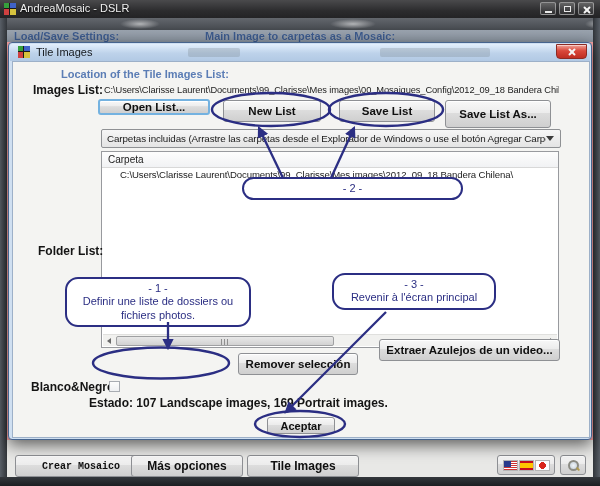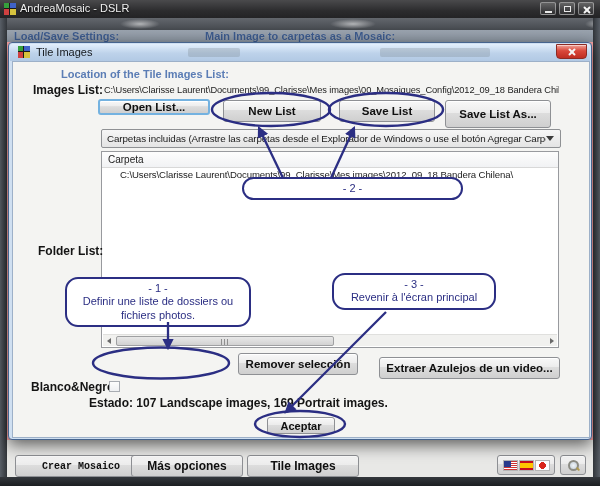--- a/index.html
+++ b/index.html
@@ -181,21 +181,21 @@
           </span>
         <span class="scroll-btn" style="right:0;">
             <span class="tri-r"></span>
           </span>
       </div>
     </div>
 
     <div class="abs lbl" style="left:29px;top:201px;">Folder List:</div>
 
     <div class="abs btn" style="left:229px;top:310px;width:120px;height:22px;">Remover selección</div>
-    <div class="abs btn" style="left:370px;top:314px;width:181px;height:22px;">Extraer Azulejos de un video...</div>
+    <div class="abs btn" style="left:370px;top:296px;width:181px;height:22px;">Extraer Azulejos de un video...</div>
 
     <div class="abs lbl" style="left:22px;top:337px;">Blanco&amp;Negro:</div>
     <div class="abs checkbox" style="left:100px;top:338px;"></div>
     <div class="abs lbl" style="left:80px;top:353px;">
       <span>Estado:</span>
       <span>107 Landscape images, 169 Portrait images.</span>
     </div>
 
     <div class="abs btn" style="left:258px;top:374px;width:68px;height:17px;font-size:11px;">Aceptar</div>
   </div>

